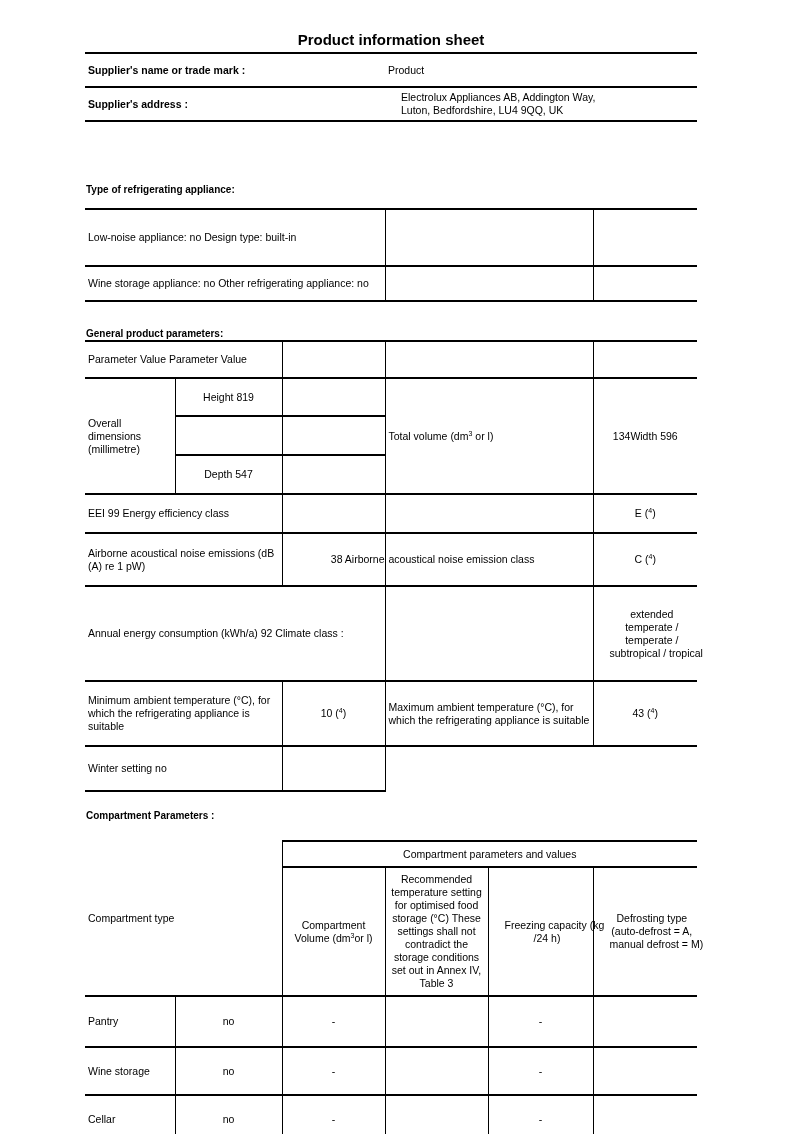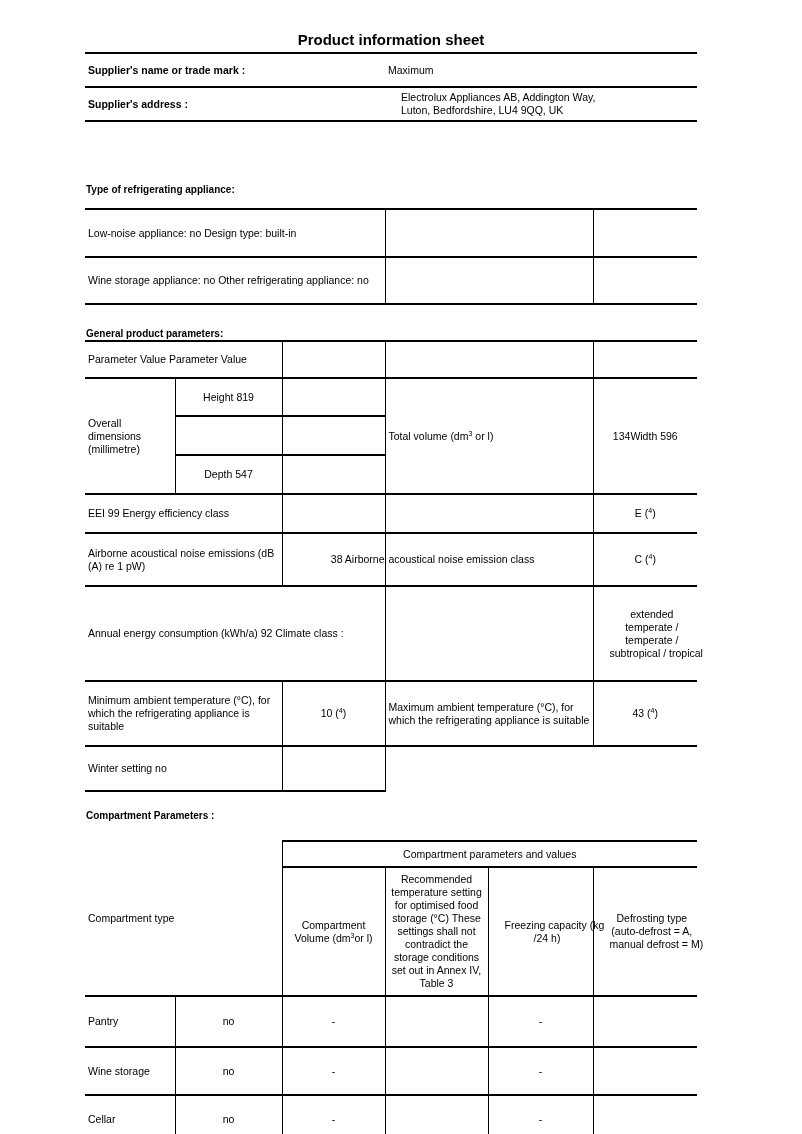--- a/index.html
+++ b/index.html
@@ -41,46 +41,46 @@
   <div class="title">Product information sheet</div>
 
   <table class="t" style="top:52px">
     <colgroup>
         <col style="width:300px">
         <col style="width:312px">
       </colgroup>
     <tbody>
         <tr style="height:34px">
       <td class="b">Supplier's name or trade mark :</td>
-      <td>Maximum</td>
+      <td>Product</td>
     </tr>
     <tr style="height:34px">
       <td class="b">Supplier's address :</td>
       <td>
         <span class="blk">Electrolux Appliances AB, Addington Way,</span>
         <span class="blk">Luton, Bedfordshire, LU4 9QQ, UK</span>
       </td>
     </tr>
   </tbody>
     </table>
 
   <div class="h" style="top:184px">Type of refrigerating appliance:</div>
   <table class="t" style="top:208px">
     <colgroup>
         <col style="width:300px">
         <col style="width:208px">
         <col style="width:104px">
       </colgroup>
     <tbody>
-        <tr style="height:48px">
+        <tr style="height:57px">
       <td>Low-noise appliance: no Design type: built-in</td>
       <td class="vl"></td>
       <td class="vl"></td>
     </tr>
-    <tr style="height:47px">
+    <tr style="height:35px">
       <td>Wine storage appliance: no Other refrigerating appliance: no</td>
       <td class="vl"></td>
       <td class="vl"></td>
     </tr>
   </tbody>
     </table>
 
   <div class="h" style="top:328px">General product parameters:</div>
   <table class="t" style="top:340px">
     <colgroup>

